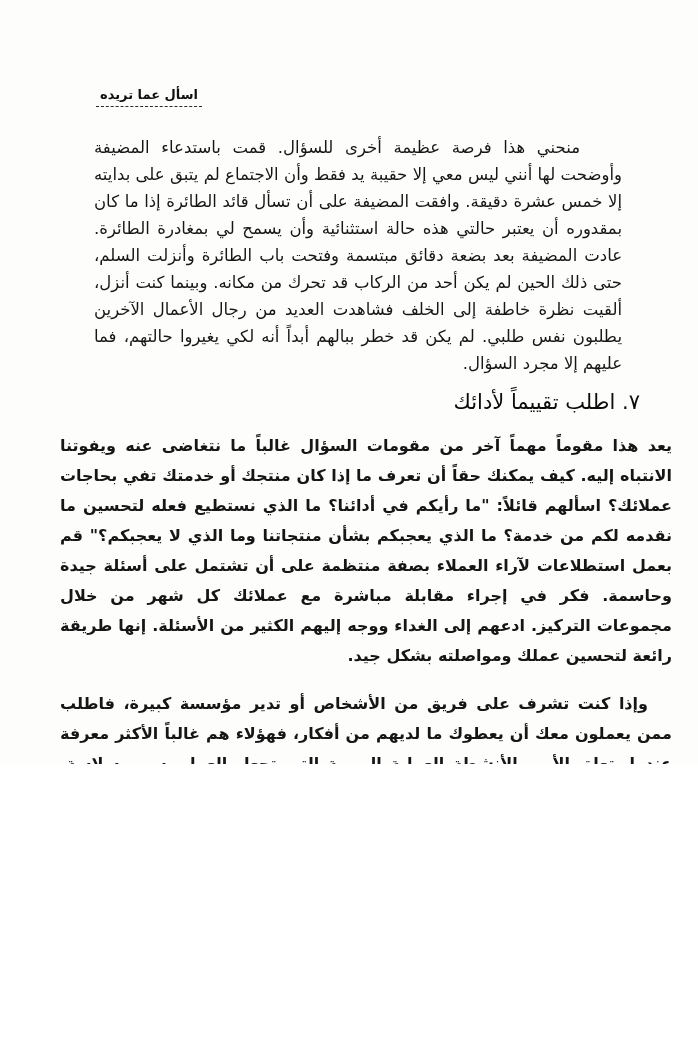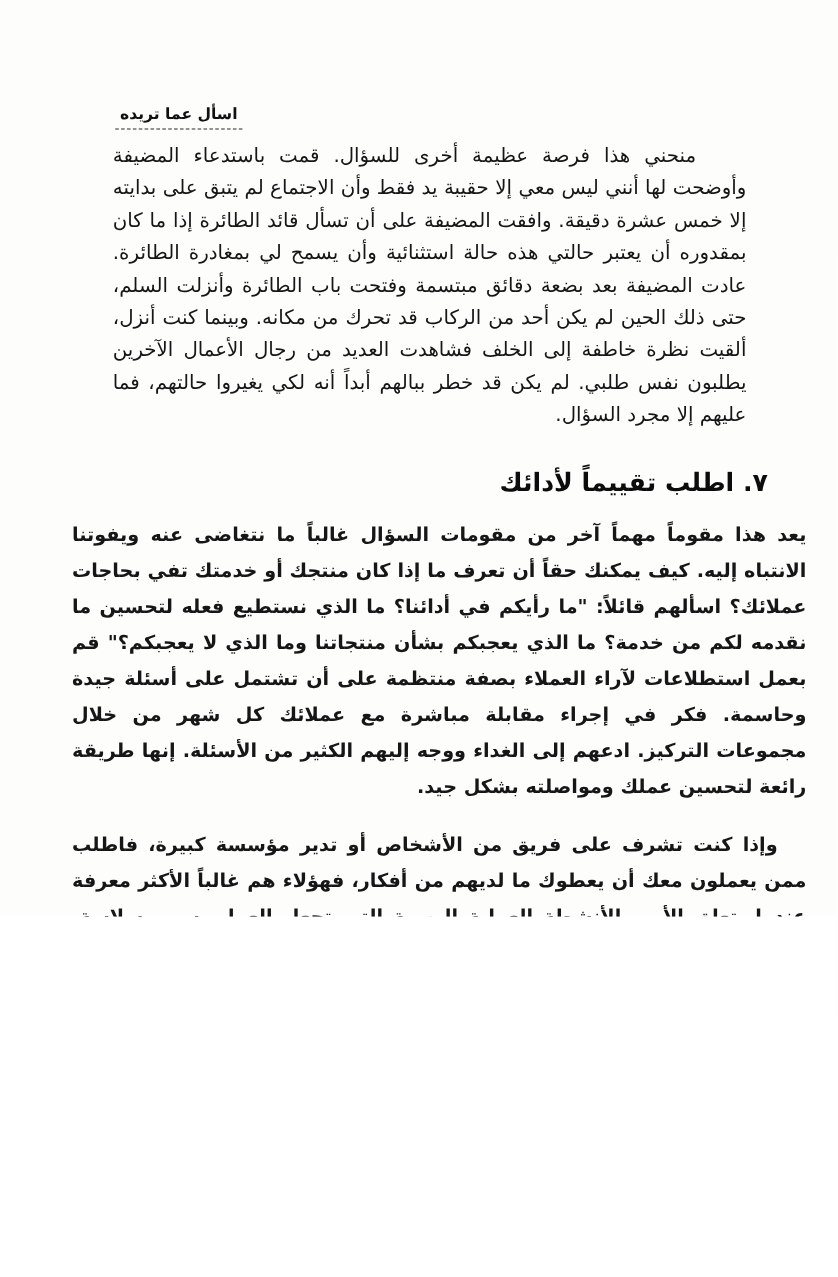--- a/index.html
+++ b/index.html
@@ -33,34 +33,34 @@
     color: #101010;
   }
   p.para {
     margin: 0;
     direction: rtl;
     text-align: justify;
     color: #161616;
   }
   .story {
     position: absolute;
-    top: 116px;
+    top: 134px;
     right: 76px;
     width: 528px;
     font-size: 16.5px;
     line-height: 27px;
     text-indent: 42px;
   }
   .section-heading {
     position: absolute;
     top: 390px;
     right: 58px;
     margin: 0;
     font-size: 21px;
-    font-weight: bold;
+    font-weight: normal;
     color: #0c0c0c;
     direction: rtl;
   }
   .body-para {
     position: absolute;
     right: 26px;
     width: 612px;
     font-size: 16px;
     line-height: 30px;
     font-weight: 600;

